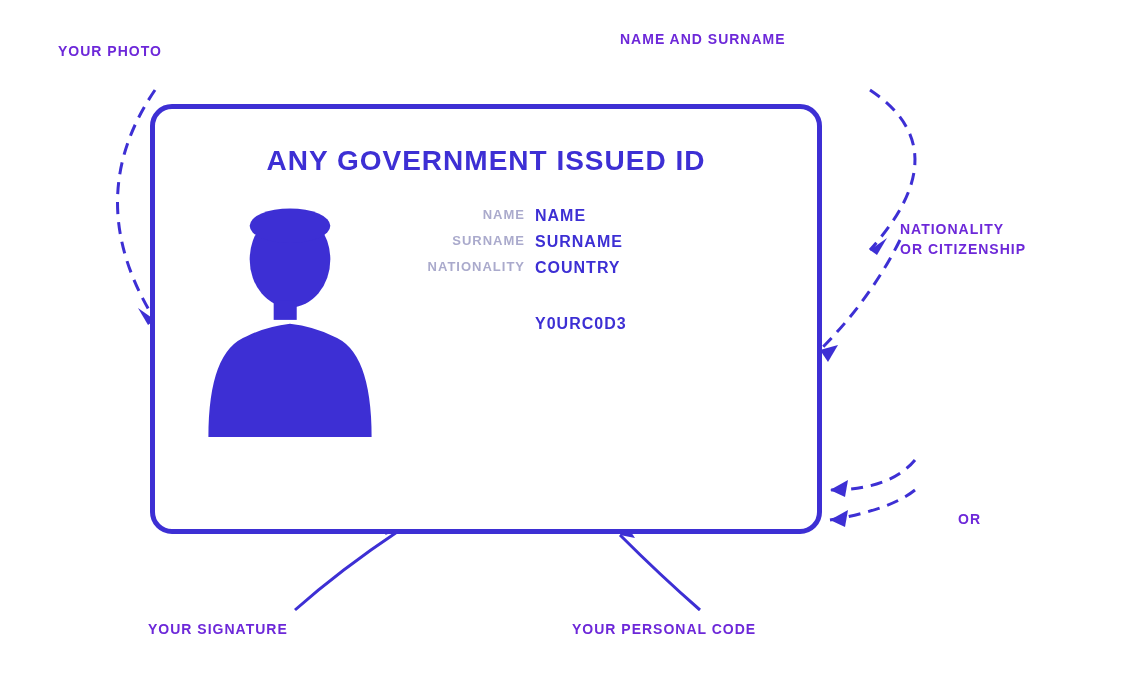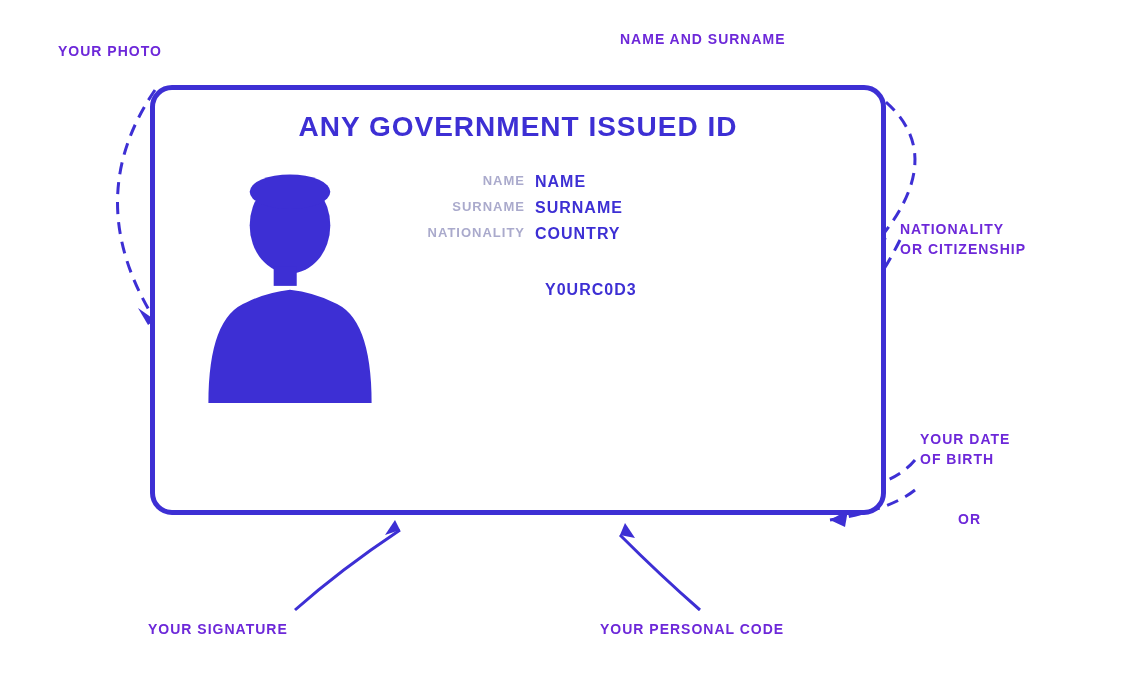--- a/index.html
+++ b/index.html
@@ -14,28 +14,28 @@
 
     .page-container {
       width: 1135px;
       height: 679px;
       position: relative;
     }
 
     
     .id-card {
       position: absolute;
-      top: 85px;
+      top: 104px;
       left: 150px;
-      width: 736px;
+      width: 672px;
       height: 430px;
       border: 5px solid #3d2fd4;
       border-radius: 22px;
       background: #ffffff;
-      padding: 21px 30px;
+      padding: 36px 30px;
     }
 
     .id-card-title {
       text-align: center;
       font-size: 28px;
       font-weight: 900;
       color: #3d2fd4;
       letter-spacing: 1px;
       margin-bottom: 20px;
       text-transform: uppercase;
@@ -125,25 +125,24 @@
 <body>
 
 <div class="page-container">
 
   <div class="annotation" style="top: 42px; left: 58px;">YOUR PHOTO</div>
 
   <div class="annotation" style="top: 30px; left: 620px;">NAME AND SURNAME</div>
 
   <div class="annotation" style="top: 220px; left: 900px; line-height: 1.4;">NATIONALITY<br>OR CITIZENSHIP</div>
 
-  <div class="annotation" style="top: 430px; left: 920px; line-height: 1.4;">YOUR DATE<br>OF BIRTH</div>
 
   <div class="annotation" style="top: 510px; left: 958px;">OR</div>
 
-  <div class="annotation" style="top: 620px; left: 572px; margin-left: 28px;">YOUR PERSONAL CODE</div>
+  <div class="annotation" style="top: 620px; left: 572px;">YOUR PERSONAL CODE</div>
 
   <div class="annotation" style="top: 620px; left: 148px;">YOUR SIGNATURE</div>
 
   <svg class="arrows-svg" viewBox="0 0 1135 679">
     <defs>
       <style>
         .dash-arc { fill: none; stroke: #3d2fd4; stroke-width: 3; stroke-dasharray: 12,8; }
         .arrow-line { fill: none; stroke: #3d2fd4; stroke-width: 3; }
         .arrow-head { fill: #3d2fd4; }
       </style>
@@ -207,20 +206,20 @@
         <div class="field-row">
           <span class="field-label">NATIONALITY</span>
           <span class="field-value">COUNTRY</span>
         </div>
 
 
         <div style="display:flex; align-items:center; gap:10px; margin-top: 12px;"></div>
 
         <div style="display: flex; align-items: center; gap: 10px; margin-top: 10px;">
           <span class="signature-label-spacer"></span>
-          <span class="field-value" style="margin-left: 10px;">Y0URC0D3</span>
+          <span class="field-value" style="">Y0URC0D3</span>
         </div>
 
       </div>
     </div>
   </div>
 
 </div>
 
 </body></html>

